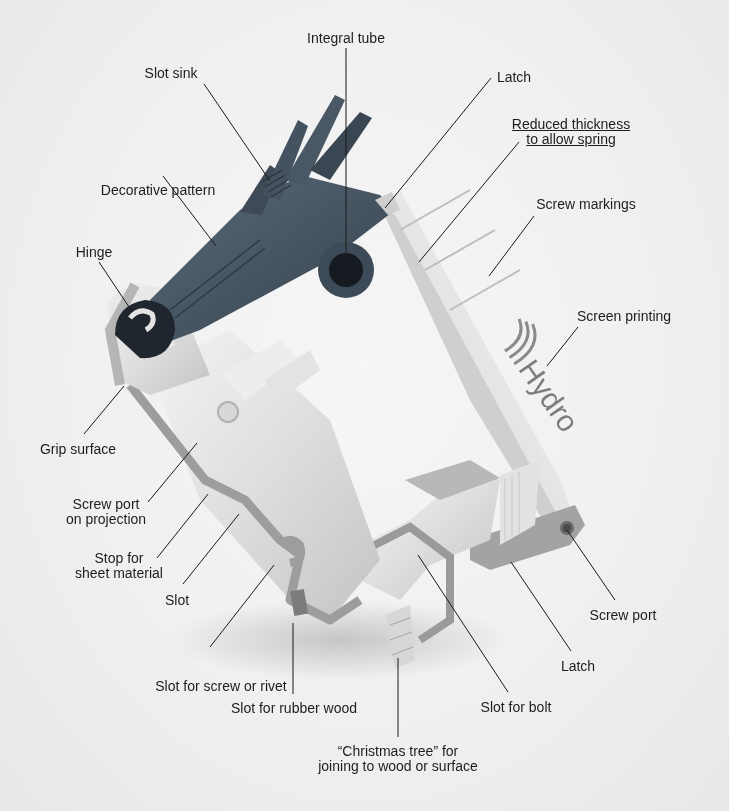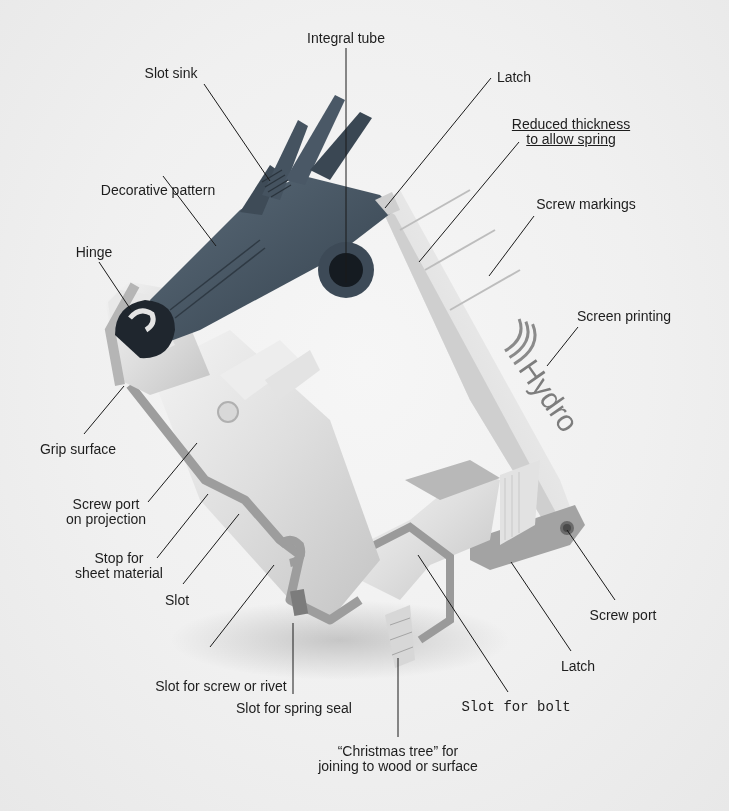--- a/index.html
+++ b/index.html
@@ -165,19 +165,19 @@
   <div class="label" style="left: 586px; top: 197px;">Screw markings</div>
   <div class="label" style="left: 94px; top: 245px;">Hinge</div>
   <div class="label" style="left: 624px; top: 309px;">Screen printing</div>
   <div class="label" style="left: 78px; top: 442px;">Grip surface</div>
   <div class="label" style="left: 106px; top: 497px;">Screw port
 on projection</div>
   <div class="label" style="left: 119px; top: 551px;">Stop for
 sheet material</div>
   <div class="label" style="left: 177px; top: 593px;">Slot</div>
   <div class="label" style="left: 221px; top: 655px; margin-top: 24px;">Slot for screw or rivet</div>
-  <div class="label" style="left: 294px; top: 701px;">Slot for spring seal</div>
+  <div class="label" style="left: 294px; top: 701px;">Slot for rubber wood</div>
   <div class="label" style="left: 398px; top: 744px;">“Christmas tree” for
 joining to wood or surface</div>
-  <div class="label" style="left: 516px; top: 700px; font-family: Liberation Mono, monospace;">Slot for bolt</div>
+  <div class="label" style="left: 516px; top: 700px;">Slot for bolt</div>
   <div class="label" style="left: 578px; top: 659px;">Latch</div>
   <div class="label" style="left: 623px; top: 608px;">Screw port</div>
 </div>
 
 </body></html>

